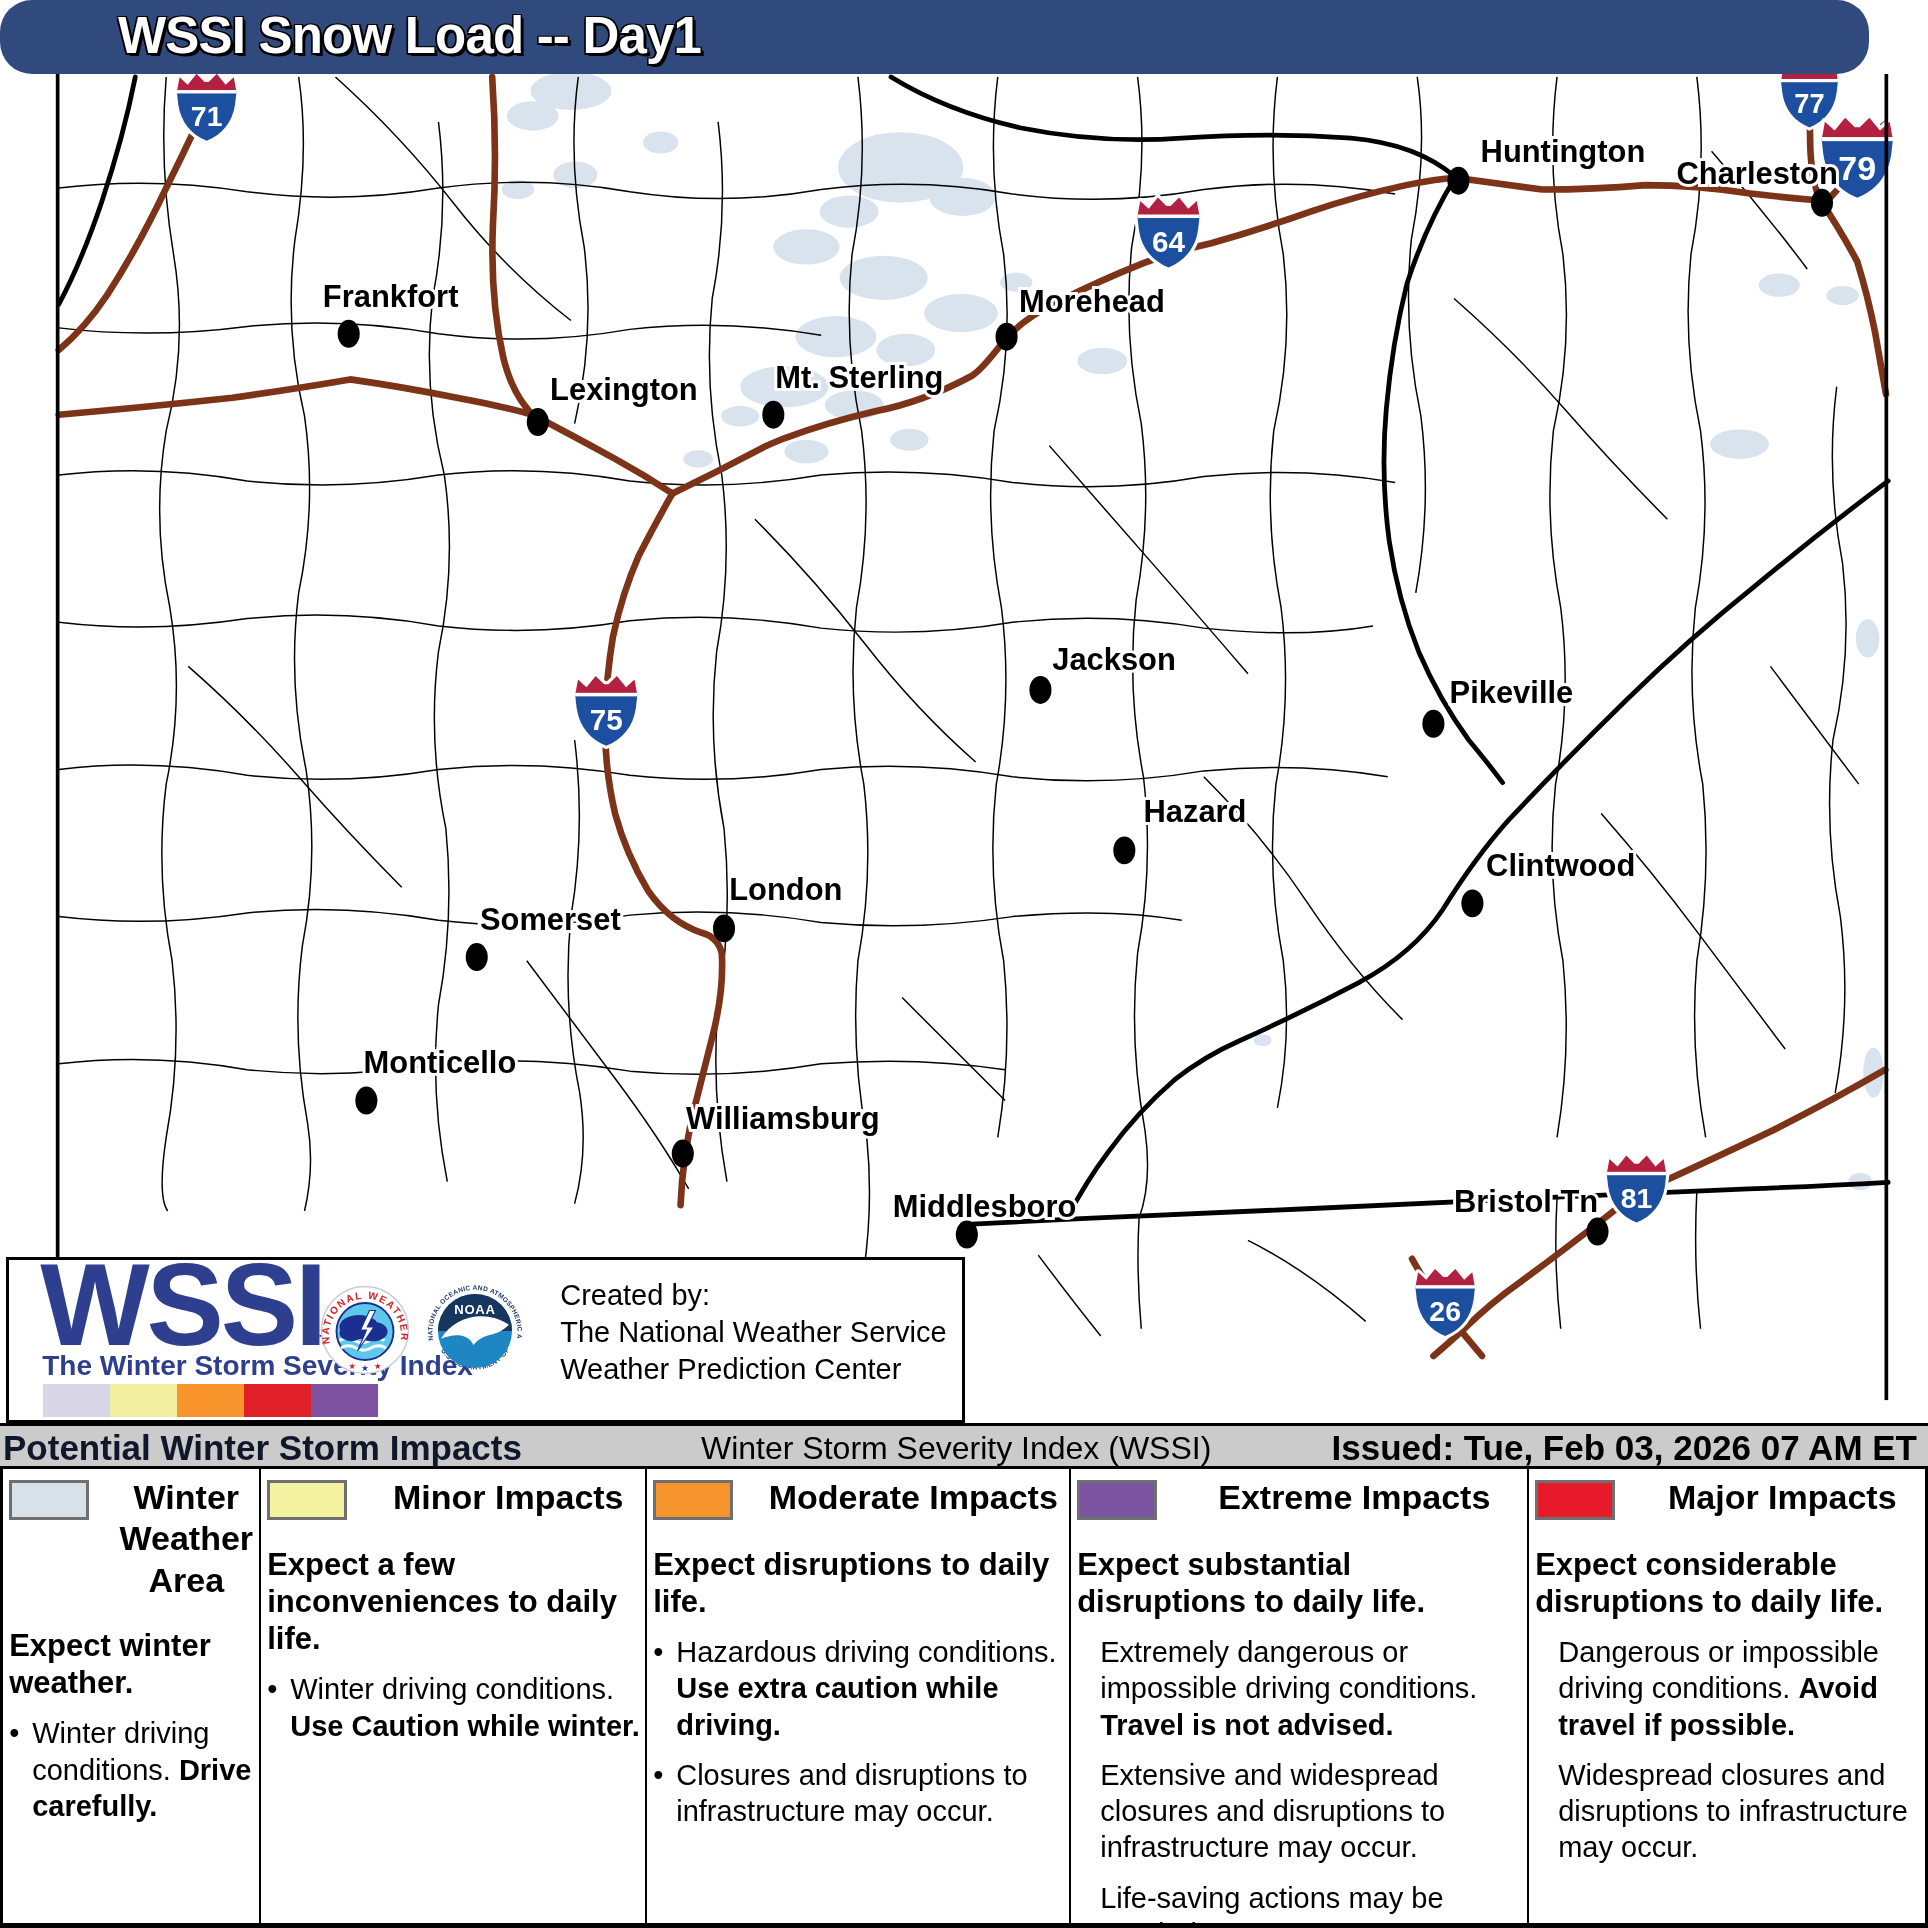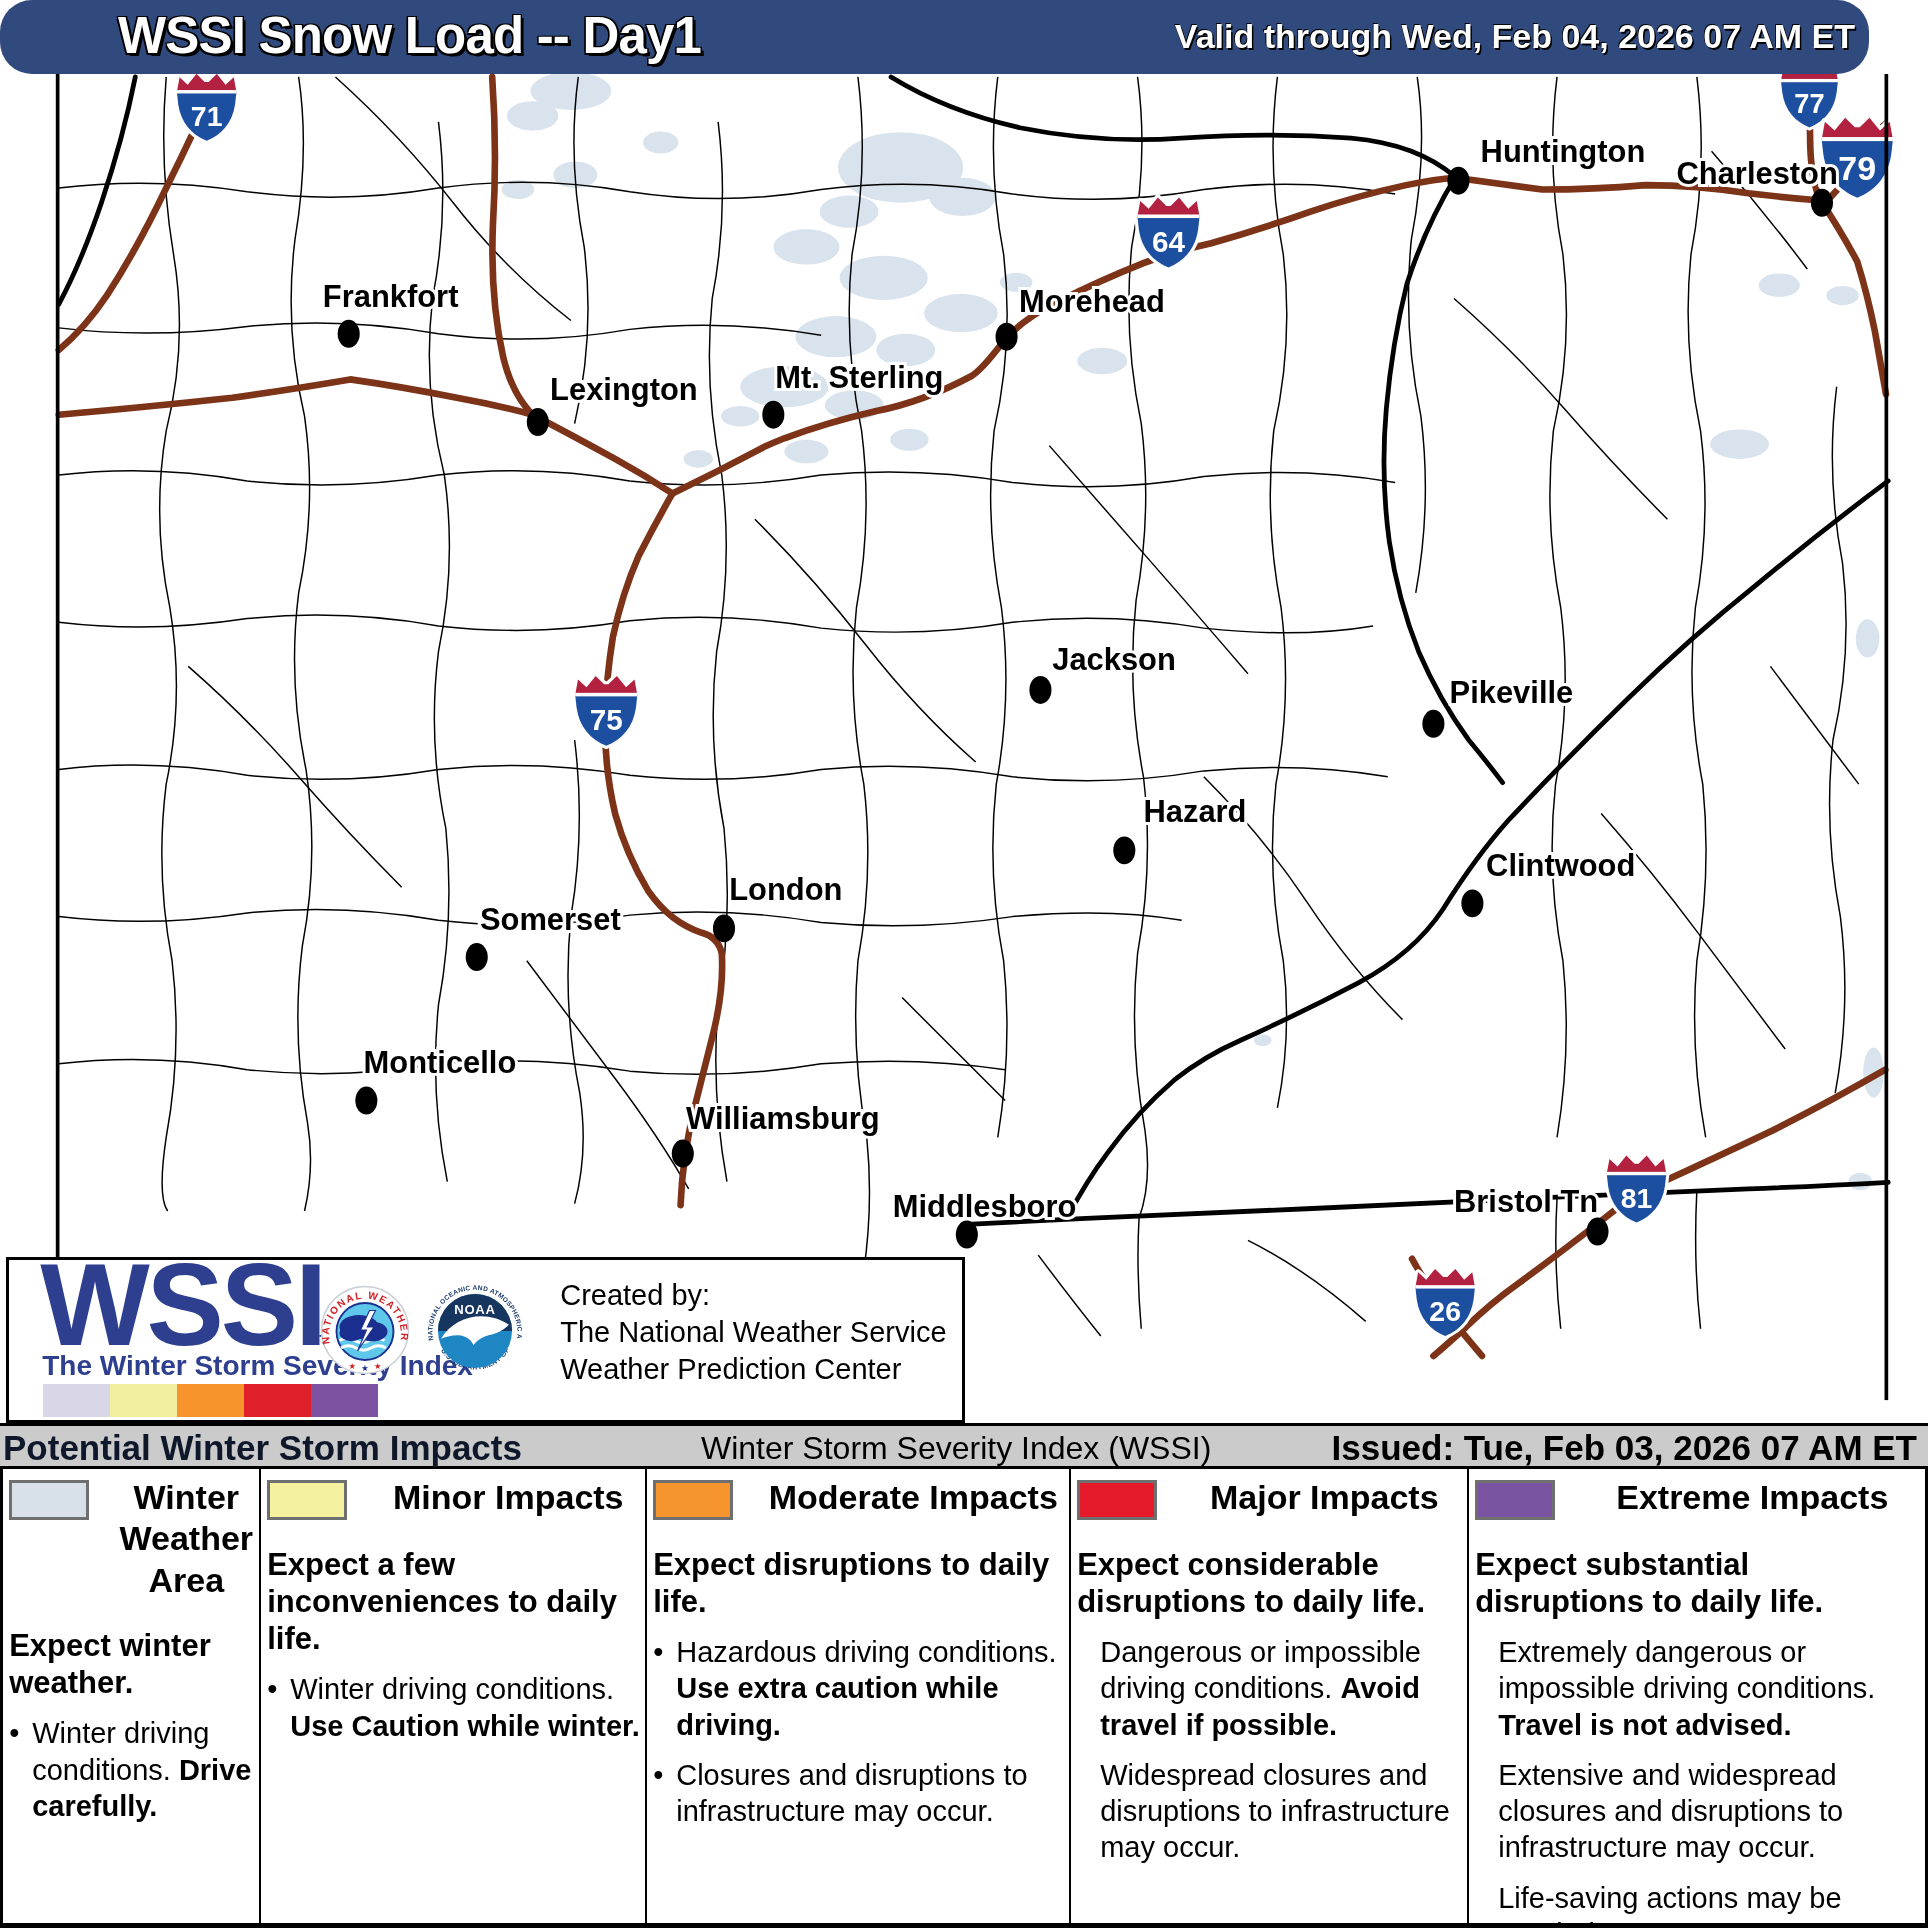--- a/index.html
+++ b/index.html
@@ -60,21 +60,20 @@
   .col .item.nob{padding-left:23px;}
   .col .item .b{font-weight:700;}
 </style>
 </head>
 <body>
 
 <div id="stage">
 
   <div id="header">
     <div class="title">WSSI Snow Load -- Day1</div>
-    <div class="valid">Valid through Wed, Feb 04, 2026 07 AM ET</div>
   </div>
 
   <div id="mapwrap">
     <svg width="1928" height="1396" viewBox="0 95 2490 1897">
       <rect x="0" y="95" width="2490" height="1802" fill="#fff"></rect>
 
       <g id="g-patches">
           <ellipse cx="700" cy="118" rx="55" ry="26" class="patch"></ellipse>
           <ellipse cx="648" cy="152" rx="35" ry="20" class="patch"></ellipse>
           <ellipse cx="822" cy="188" rx="24" ry="15" class="patch"></ellipse>
@@ -358,45 +357,45 @@
         <div class="lead">Expect disruptions to daily life.</div>
         <div class="item">
           <span class="blt">•</span>
           <span><span>Hazardous driving conditions. </span><span class="b">Use extra caution while driving.</span></span>
         </div>
         <div class="item">
           <span class="blt">•</span>
           <span><span>Closures and disruptions to infrastructure may occur.</span></span>
         </div>
       </div>
+      <div class="col" style="width: 458px; flex: 0 0 auto;">
+        <div class="hdr">
+          <span class="swatch" style="background: rgb(123, 84, 161);"></span>
+          <div class="ctitle">Extreme Impacts</div>
+        </div>
+        <div class="lead">Expect substantial disruptions to daily life.</div>
+        <div class="item nob">
+          <span><span>Extremely dangerous or impossible driving conditions. </span><span class="b">Travel is not advised.</span></span>
+        </div>
+        <div class="item nob">
+          <span><span>Extensive and widespread closures and disruptions to infrastructure may occur.</span></span>
+        </div>
+        <div class="item nob">
+          <span><span>Life-saving actions may be needed.</span></span>
+        </div>
+      </div>
       <div class="col" style="width: 398px; flex: 0 0 auto;">
         <div class="hdr">
           <span class="swatch" style="background: rgb(230, 26, 43);"></span>
           <div class="ctitle">Major Impacts</div>
         </div>
         <div class="lead">Expect considerable disruptions to daily life.</div>
         <div class="item nob">
           <span><span>Dangerous or impossible driving conditions. </span><span class="b">Avoid travel if possible.</span></span>
         </div>
         <div class="item nob">
           <span><span>Widespread closures and disruptions to infrastructure may occur.</span></span>
         </div>
       </div>
-      <div class="col" style="width: 458px; flex: 0 0 auto;">
-        <div class="hdr">
-          <span class="swatch" style="background: rgb(123, 84, 161);"></span>
-          <div class="ctitle">Extreme Impacts</div>
-        </div>
-        <div class="lead">Expect substantial disruptions to daily life.</div>
-        <div class="item nob">
-          <span><span>Extremely dangerous or impossible driving conditions. </span><span class="b">Travel is not advised.</span></span>
-        </div>
-        <div class="item nob">
-          <span><span>Extensive and widespread closures and disruptions to infrastructure may occur.</span></span>
-        </div>
-        <div class="item nob">
-          <span><span>Life-saving actions may be needed.</span></span>
-        </div>
-      </div>
     </div>
 
 </div>
 
 
 </body></html>

